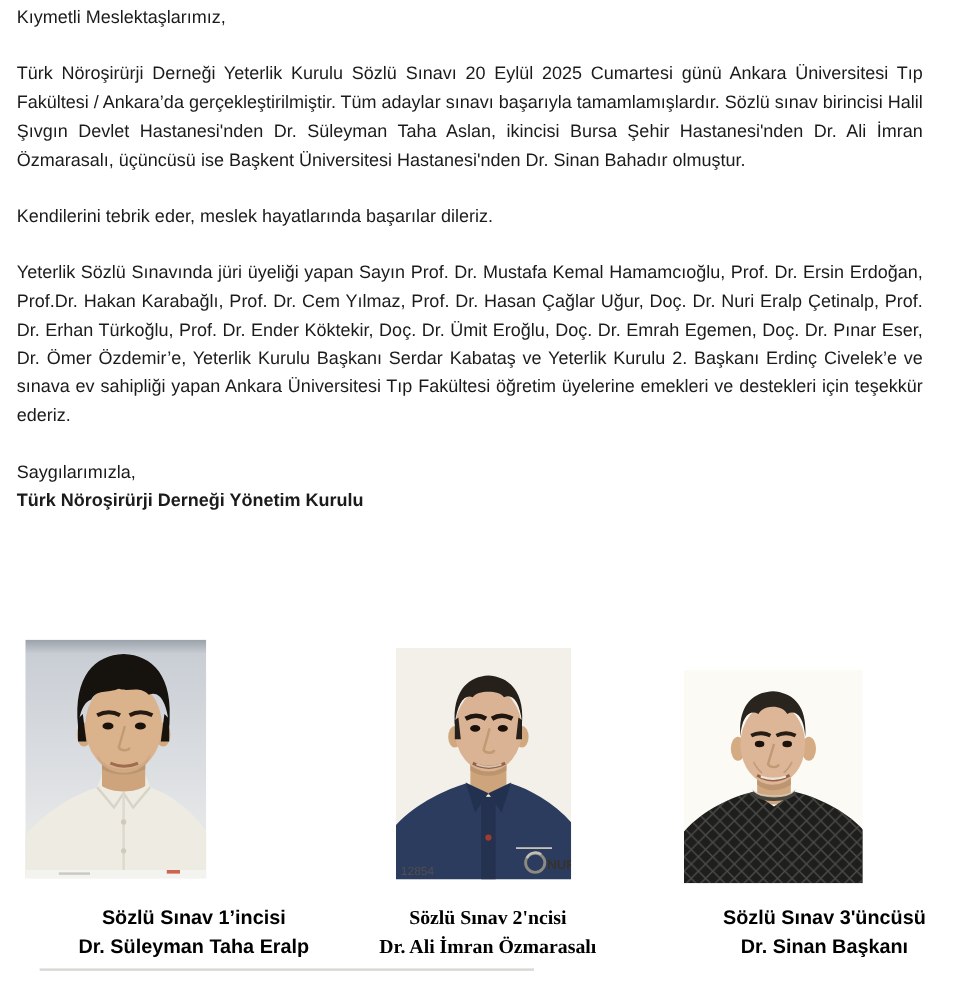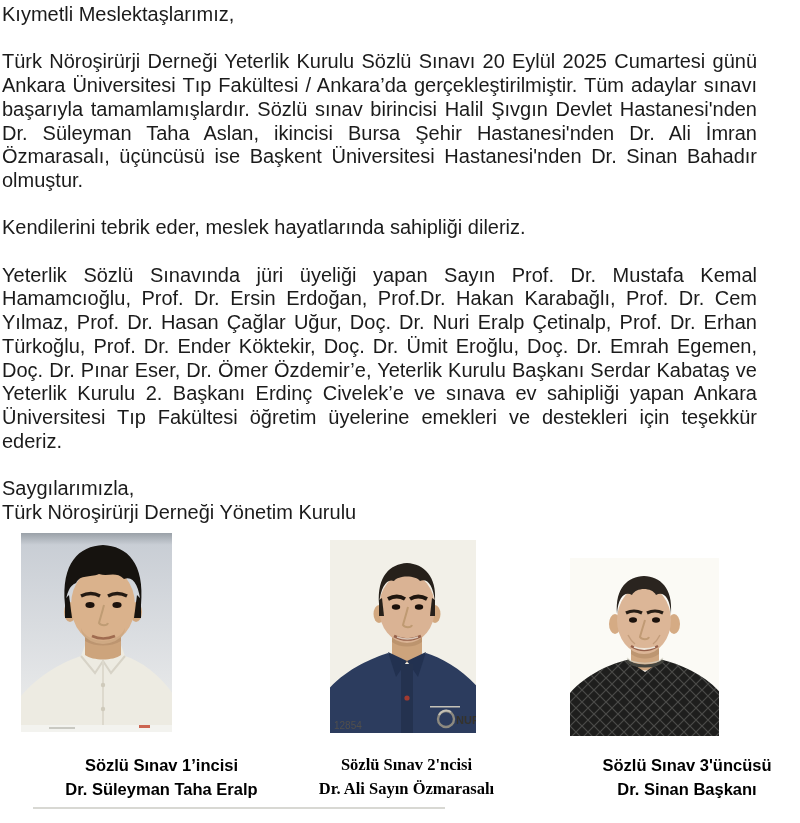--- a/index.html
+++ b/index.html
@@ -6,29 +6,29 @@
   body {
     width: 800px; height: 823px;
     background: #ffffff;
     position: relative;
     overflow: hidden;
     font-family: "Liberation Sans", sans-serif;
     color: #1b1b1b;
   }
   .letter {
     position: absolute;
-    left: 2px; top: 3px;
+    left: 14px; top: 3px;
     width: 755px;
-    font-size: 20px;
+    font-size: 15px;
     line-height: 23.7px;
     text-align: justify;
   }
   .letter p { margin: 0 0 23.7px 0; }
   .letter .single { text-align: left; }
-  .signature-name { font-weight: normal; margin-top: 24px; }
+  .signature-name { font-weight: bold; margin-top: 24px; }
   .photo {
     position: absolute;
     overflow: hidden;
   }
   .photo svg { display: block; width: 100%; height: 100%; }
   svg text { font-family: "Liberation Sans", sans-serif; }
   .p1 { left: 21px;  top: 533px; width: 151px; height: 199px; }
   .p2 { left: 290px; top: 540px; width: 146px; height: 193px; padding-left: 40px; }
   .p3 { left: 570px; top: 558px; width: 149px; height: 178px; }
   .caption {
@@ -50,21 +50,21 @@
     width: 412px; height: 2px;
     background: #d8d8d3;
   }
 </style>
 </head>
 <body>
 
 <div class="letter">
   <p class="single">Kıymetli Meslektaşlarımız,</p>
   <p>Türk Nöroşirürji Derneği Yeterlik Kurulu Sözlü Sınavı 20 Eylül 2025 Cumartesi günü Ankara Üniversitesi Tıp Fakültesi / Ankara’da gerçekleştirilmiştir. Tüm adaylar sınavı başarıyla tamamlamışlardır. Sözlü sınav birincisi Halil Şıvgın Devlet Hastanesi'nden Dr. Süleyman Taha Aslan, ikincisi  Bursa Şehir Hastanesi'nden Dr. Ali İmran Özmarasalı, üçüncüsü ise Başkent Üniversitesi Hastanesi'nden Dr. Sinan Bahadır olmuştur.</p>
-  <p class="single">Kendilerini tebrik eder, meslek hayatlarında sahipliği dileriz.</p>
+  <p class="single">Kendilerini tebrik eder, meslek hayatlarında başarılar dileriz.</p>
   <p>Yeterlik Sözlü Sınavında jüri üyeliği yapan Sayın Prof. Dr. Mustafa Kemal Hamamcıoğlu, Prof. Dr. Ersin Erdoğan, Prof.Dr. Hakan Karabağlı, Prof. Dr. Cem Yılmaz, Prof. Dr. Hasan Çağlar Uğur, Doç. Dr. Nuri Eralp Çetinalp, Prof. Dr. Erhan Türkoğlu, Prof. Dr. Ender Köktekir, Doç. Dr. Ümit Eroğlu, Doç. Dr. Emrah Egemen, Doç. Dr. Pınar Eser, Dr. Ömer Özdemir’e, Yeterlik Kurulu Başkanı Serdar Kabataş ve Yeterlik Kurulu 2. Başkanı  Erdinç Civelek’e ve sınava ev sahipliği yapan Ankara Üniversitesi Tıp Fakültesi öğretim üyelerine emekleri ve destekleri için teşekkür ederiz.</p>
   <p class="single"><span>Saygılarımızla,</span><br><span class="signature-name">Türk Nöroşirürji Derneği Yönetim Kurulu</span></p>
 </div>
 
 <div class="photo p1">
   <svg viewBox="0 0 151 199" xmlns="http://www.w3.org/2000/svg">
     <defs>
       <linearGradient id="p1bg" x1="0" y1="0" x2="0" y2="1">
         <stop offset="0" stop-color="#9aa1a8"></stop>
         <stop offset="0.06" stop-color="#c9ced5"></stop>
@@ -182,20 +182,20 @@
     <path d="M90,77 Q87,83 83,86" stroke="#b28c69" stroke-width="1.4" fill="none" opacity="0.6"></path>
   </svg>
 </div>
 
 <div class="caption c1">
   <div>Sözlü Sınav 1’incisi</div>
   <div>Dr. Süleyman Taha Eralp</div>
 </div>
 <div class="caption c2">
   <div>Sözlü Sınav 2'ncisi</div>
-  <div>Dr. Ali Sayın Özmarasalı</div>
+  <div>Dr. Ali İmran Özmarasalı</div>
 </div>
 <div class="caption c3">
   <div>Sözlü Sınav 3'üncüsü</div>
   <div>Dr. Sinan Başkanı</div>
 </div>
 
 <div class="bottom-line"></div>
 
 </body></html>

